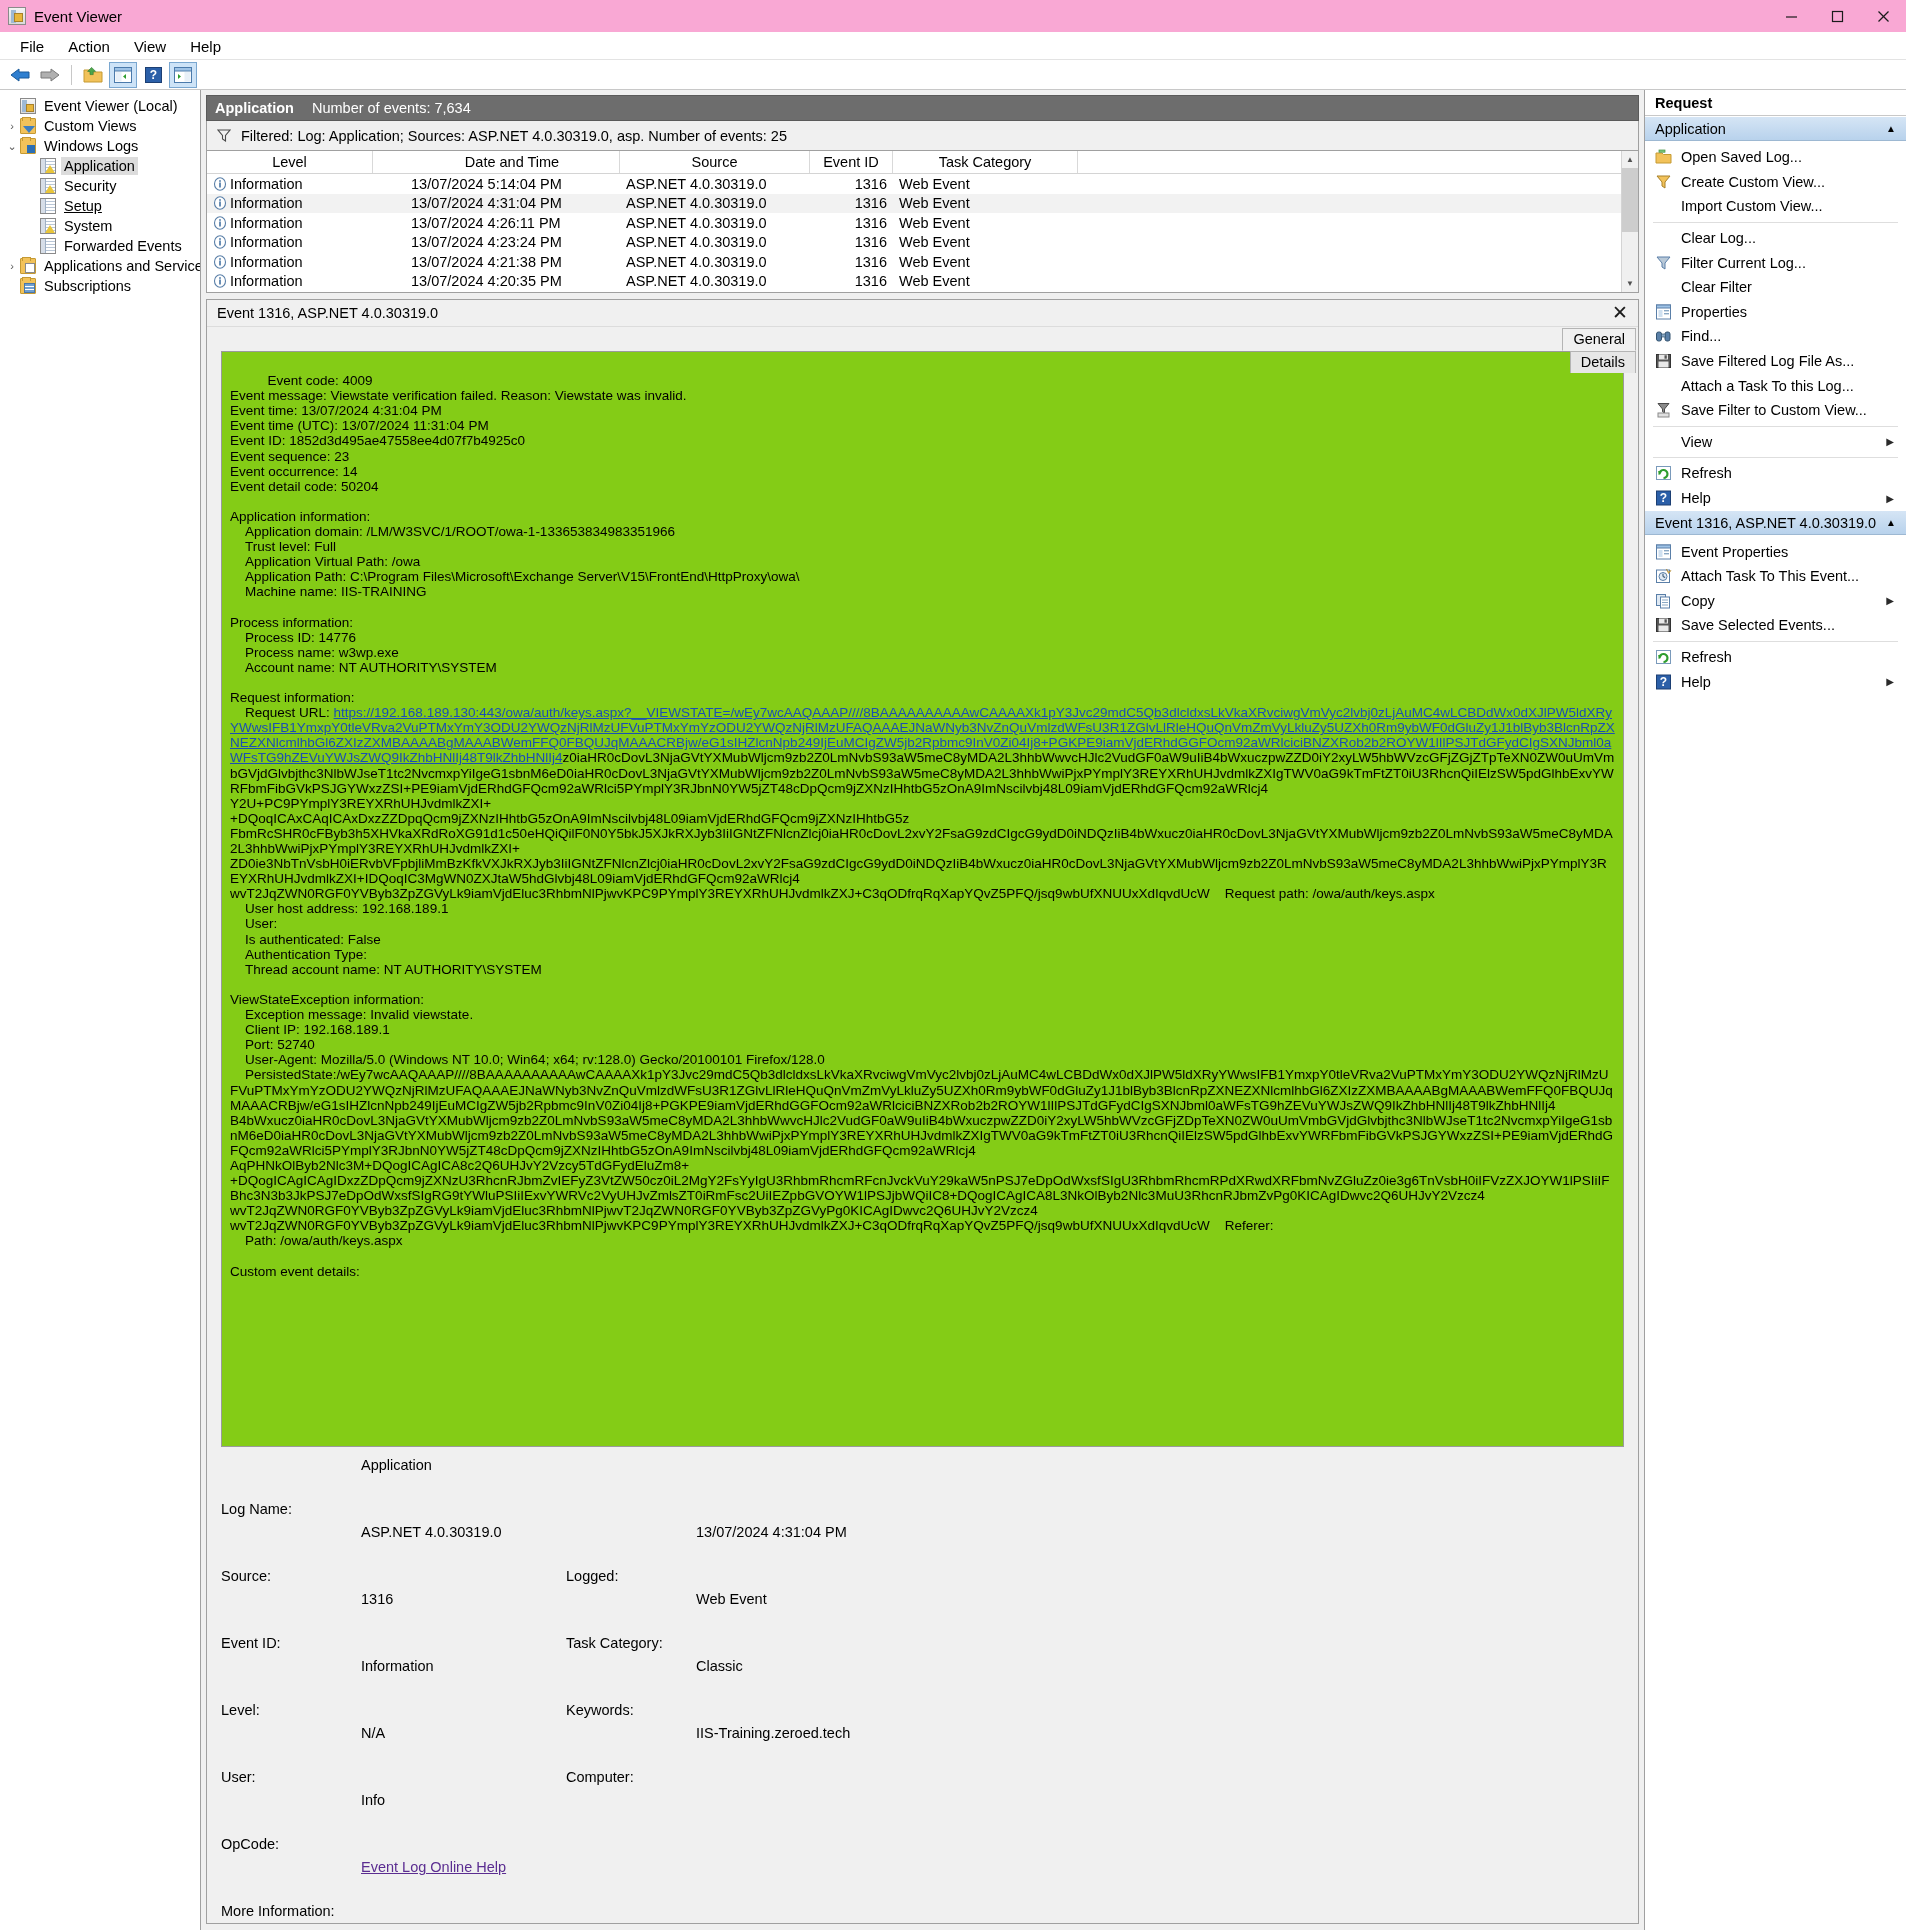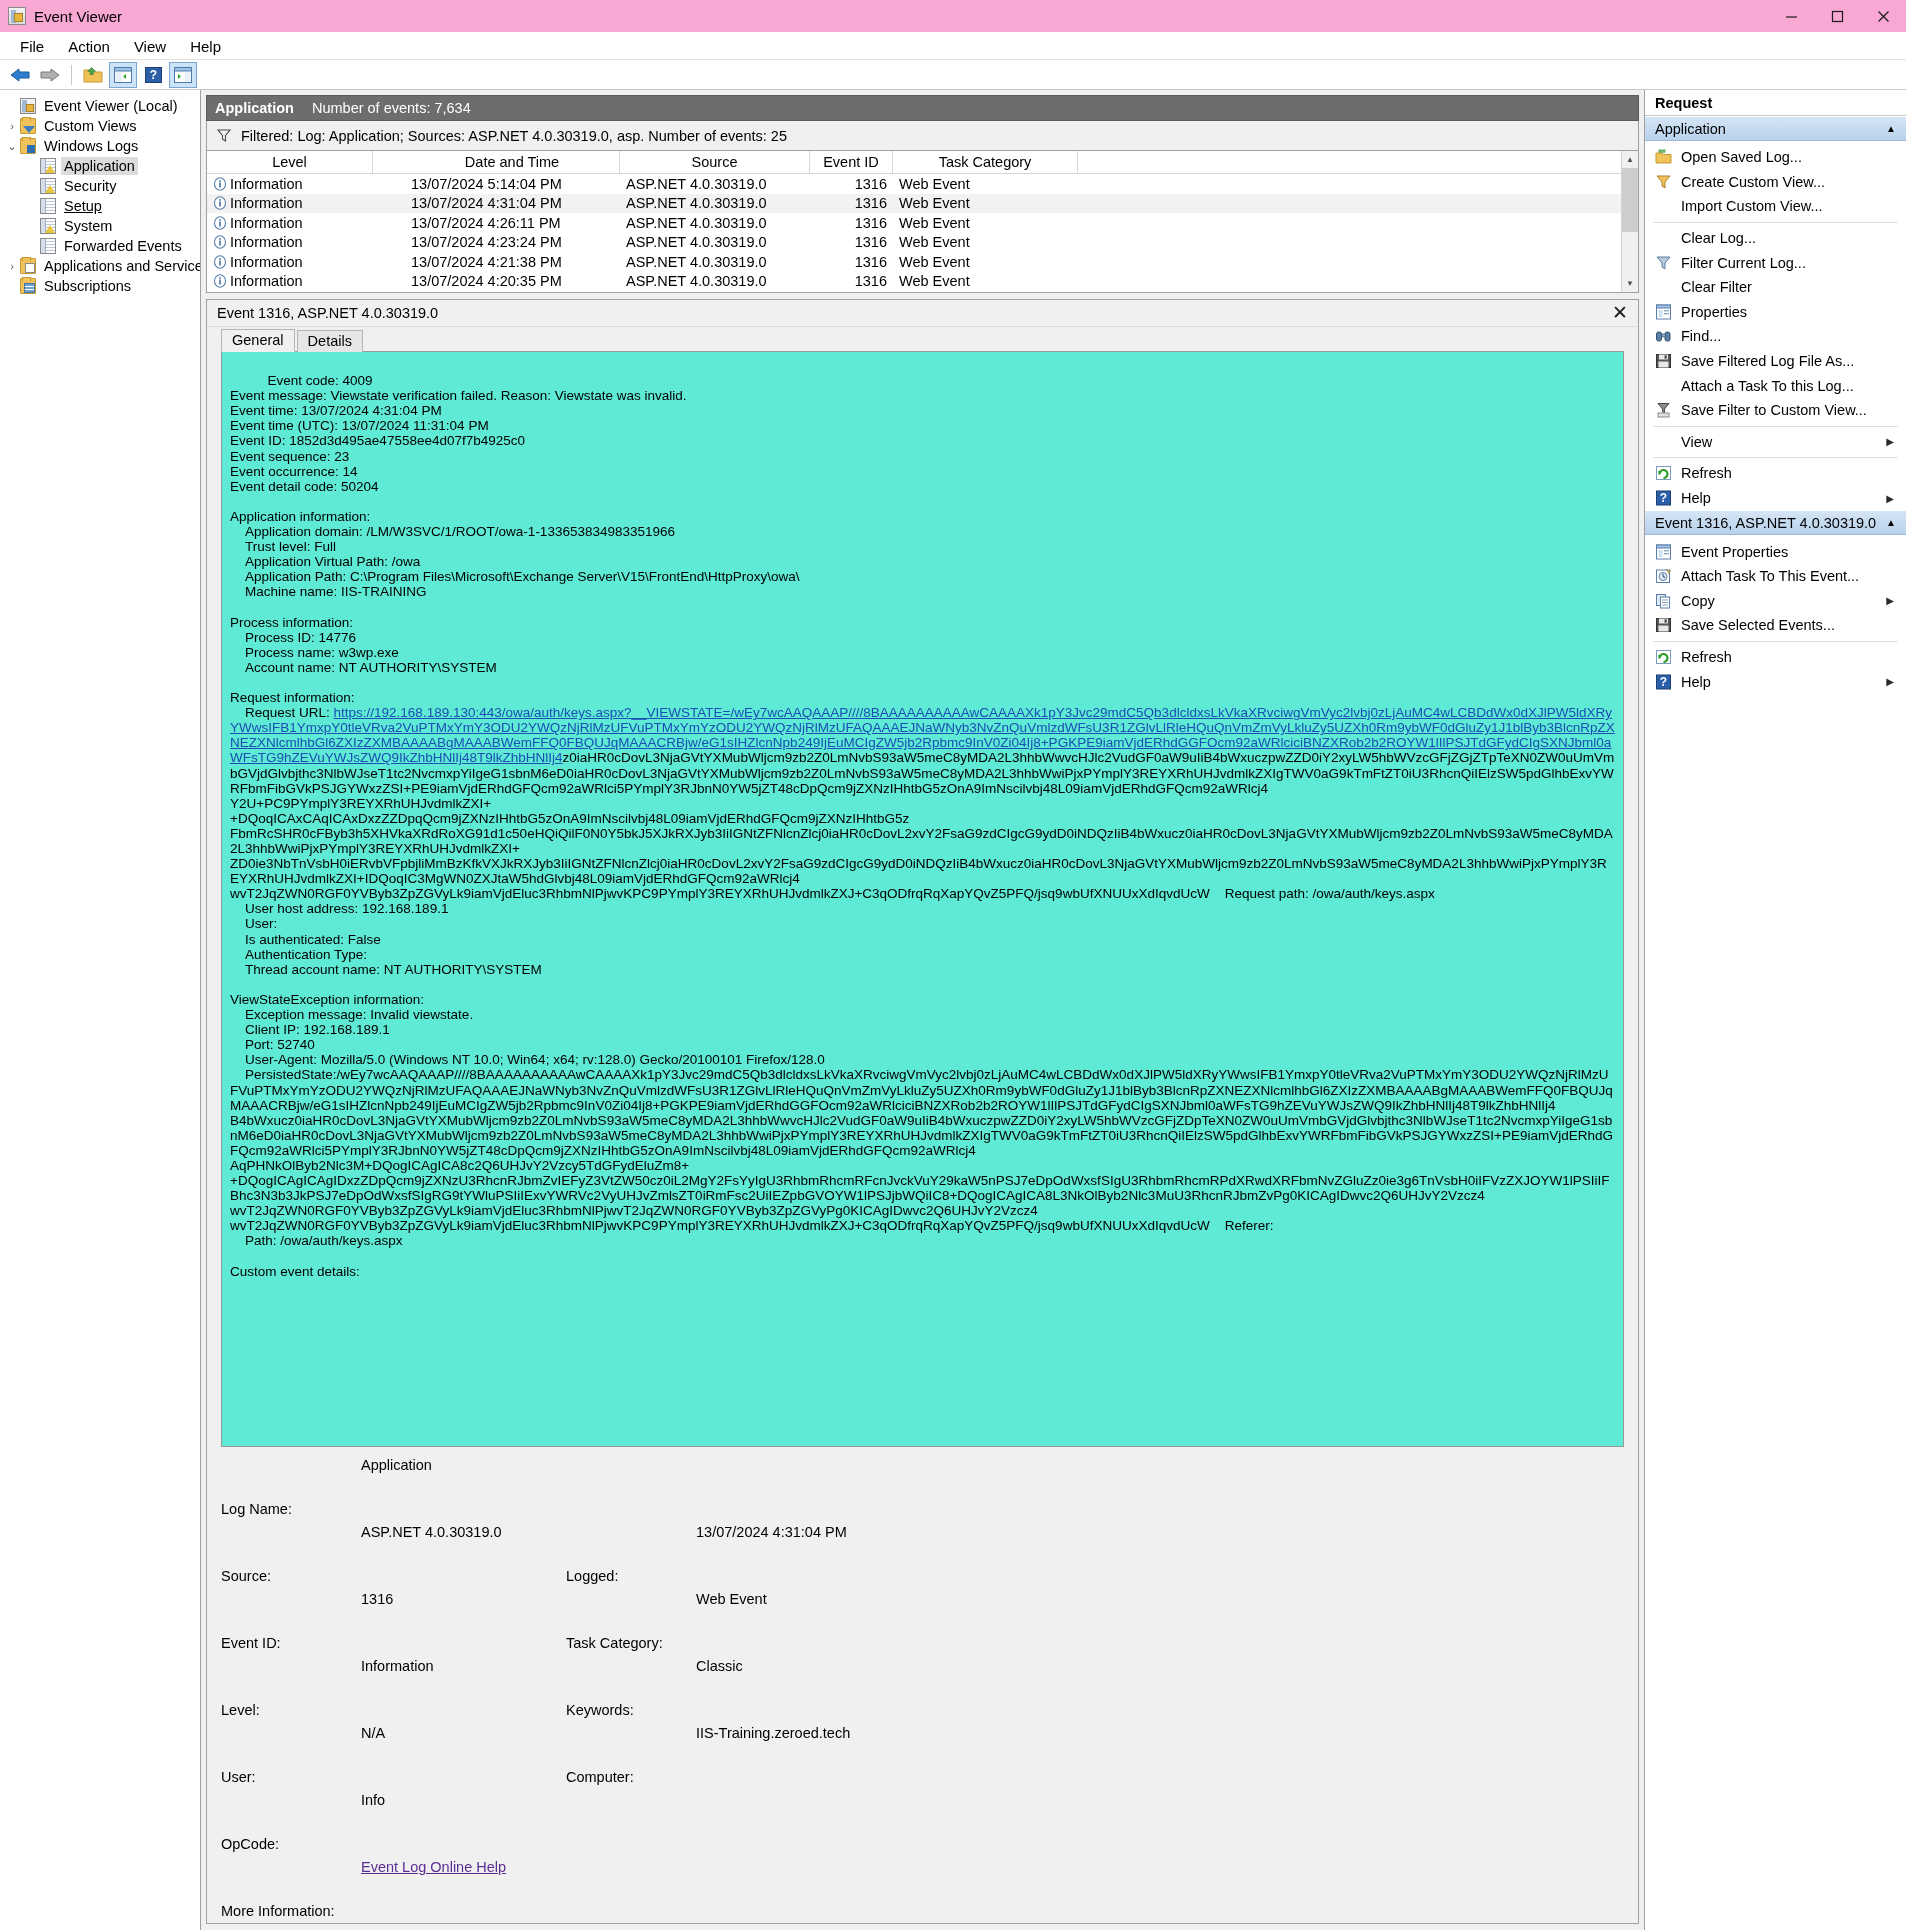--- a/index.html
+++ b/index.html
@@ -158,29 +158,29 @@
   .detail-panel {
     margin: 6px 5px 0 5px; background: #f0f0f0;
     border: 1px solid #a0a0a0; height: calc(100% - 215px); display: flex; flex-direction: column;
   }
   .detail-title {
     height: 27px; display: flex; align-items: center; padding: 0 10px;
     background: #f0f0f0; font-size: 14.5px; border-bottom: 1px solid #dcdcdc;
     position: relative;
   }
   .detail-close { position: absolute; right: 10px; top: 3px; font-size: 19px; line-height: 19px; color: #1b1b1b; }
-  .tabs { display: flex; padding-left: 14px; height: 24px; align-items: flex-end; background: #f0f0f0; }
+  .tabs { display: flex; padding-left: 14px; height: 24px; align-items: flex-end; background: #f0f0f0; flex-direction: column; }
   .tab {
     padding: 2px 10px 3px 10px; font-size: 14.5px; border: 1px solid #b4b4b4;
     border-bottom: none; background: #e6e6e6; margin-right: 2px; position: relative; top: 1px;
   }
   .tab.active { background: #f0f0f0; border-bottom: 1px solid #f0f0f0; }
   .tab-body { flex: 1; padding: 0 14px 0 14px; display: flex; flex-direction: column; overflow: hidden; }
   .desc-box {
-    border: 1px solid #9a9a9a; background: #5eead4; flex: 1;
+    border: 1px solid #9a9a9a; background: #84cc16; flex: 1;
     padding: 6px 8px; font-size: 13.5px; line-height: 15.1px;
     overflow: hidden; white-space: pre-wrap; word-break: break-all;
   }
   .desc-box .lnk { color: #1a4fb4; text-decoration: underline; word-break: break-all; }
   .desc-pre { white-space: pre-wrap; word-break: break-all; margin:0; font-family: "Liberation Sans", sans-serif; }
 
   .meta {
     padding: 10px 0 4px 0; font-size: 14.5px;
   }
   .meta-grid { display: grid; grid-template-columns: 140px 205px 130px 1fr; row-gap: 7px; }

